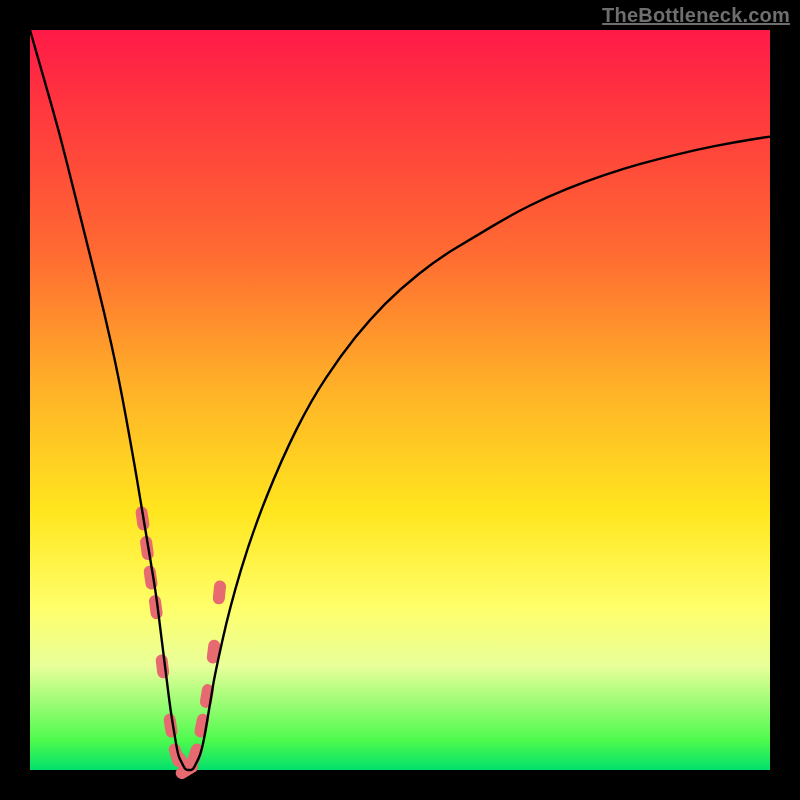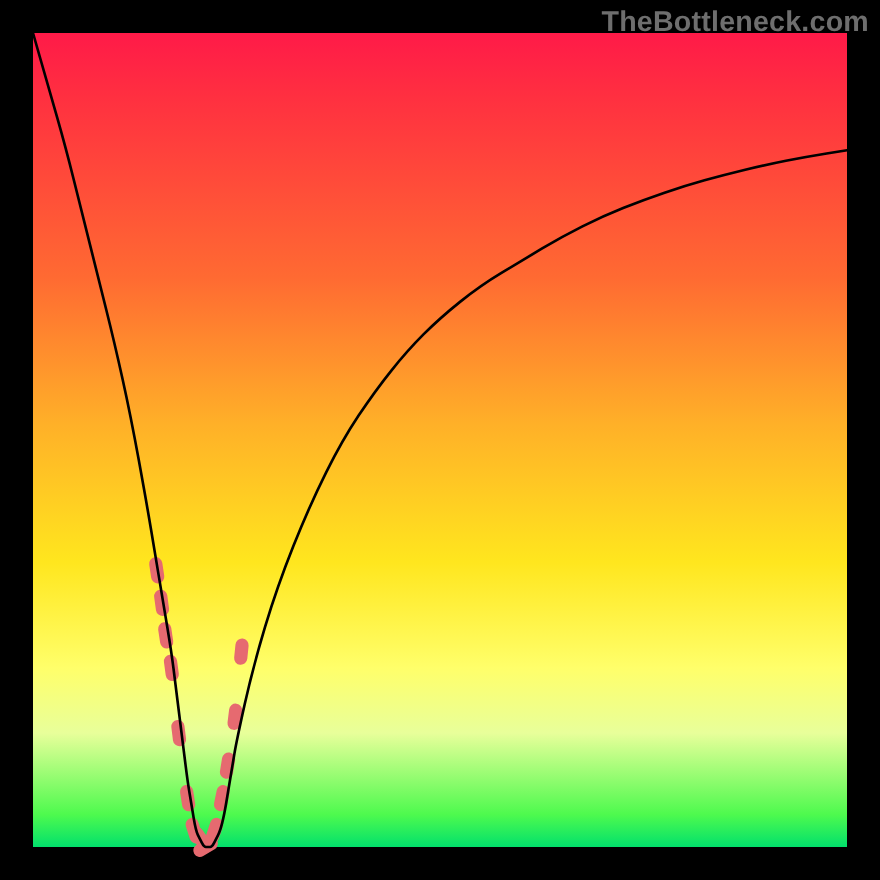--- a/index.html
+++ b/index.html
@@ -34,25 +34,26 @@
       #FFFF6A 78%,
       #E8FF9A 86%,
       #4EFA4E 96%,
       #02E06C 100%);
   }
   .watermark {
     position: absolute;
     top: 4px;
     right: 10px;
     font-family: Arial, Helvetica, sans-serif;
-    font-size: 26px;
+    font-size: 20px;
     font-weight: 600;
     color: #6e6e6e;
     letter-spacing: 0.2px;
     user-select: none;
+    text-decoration: underline;
   }
   svg.curve {
     position: absolute;
     left: 30px;
     top: 30px;
     width: 740px;
     height: 740px;
     overflow: visible;
   }
 </style>

